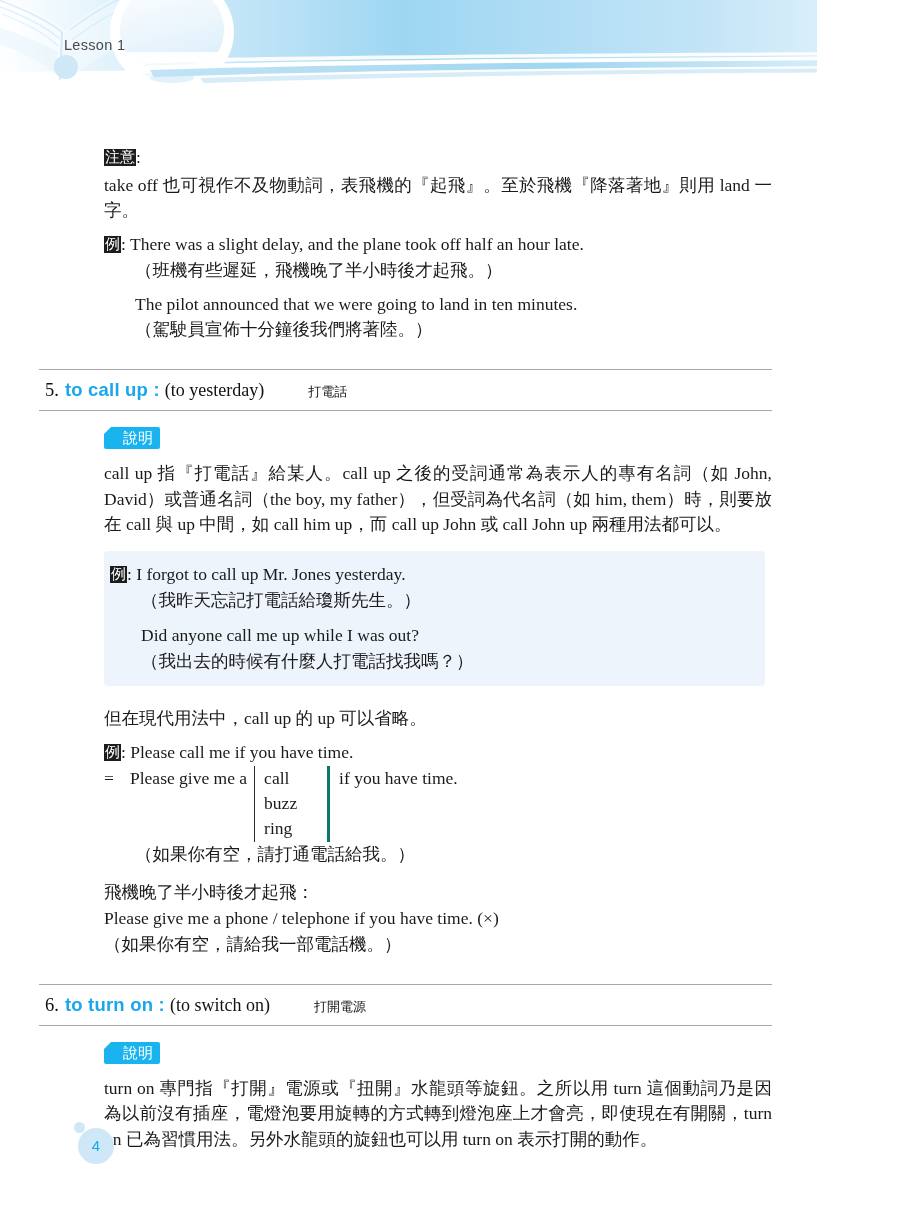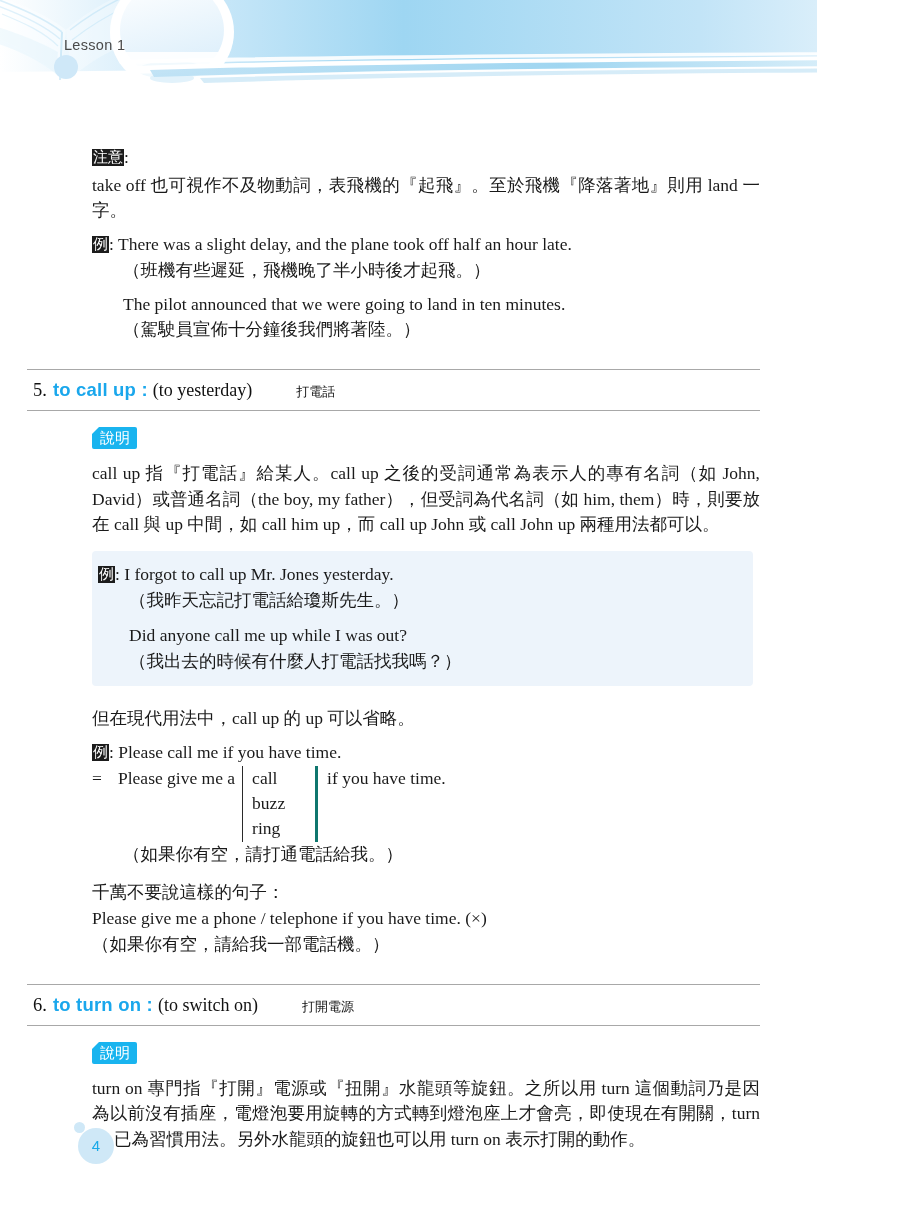--- a/index.html
+++ b/index.html
@@ -32,21 +32,21 @@
     font-family: "Liberation Sans", "DejaVu Sans", sans-serif;
     font-size: 14.5px;
     color: #4a4a4a;
     letter-spacing: 0.3px;
     z-index: 5;
   }
 
   
   .page {
     position: absolute;
-    left: 0;
+    left: 12px;
     top: 100px;
     width: 787px;
   }
 
   .content {
     position: relative;
     margin: 0 auto;
     width: 733px;     
     padding-left: 0;
   }
@@ -125,21 +125,21 @@
     height: 23px;
   }
   .explain-badge {
     position: relative;
     display: inline-block;
     background: #19b4ef;
     color: #ffffff;
     font-size: 15px;
     line-height: 22px;
     height: 22px;
-    padding: 0 7px 0 8px;
+    padding: 0 7px 0 19px;
     border-radius: 2px;
     font-family: "Liberation Serif", "DejaVu Serif", serif;
   }
   .explain-badge::before {
     content: "";
     position: absolute;
     left: 0; top: 0;
     width: 0; height: 0;
     border-top: 7px solid #ffffff;
     border-right: 7px solid transparent;
@@ -341,21 +341,21 @@
         <div class="en">buzz</div>
         <div class="en">ring</div>
       </span>
       <span class="alt-tail en">if you have time.</span>
     </div>
 
     <p class="cjk indent2">（如果你有空，請打通電話給我。）</p>
 
     <div class="gap-m"></div>
 
-    <p class="cjk">千萬不要說這樣的句子：</p>
+    <p class="cjk">飛機晚了半小時後才起飛：</p>
     <p class="en">Please give me a phone / telephone if you have time. (×)</p>
     <p class="cjk">（如果你有空，請給我一部電話機。）</p>
   </div>
 
   <div style="height:26px"></div>
 
   <hr class="rule">
   <div class="sec-head">
     <span class="sec-num">6.</span>
     <span class="sec-term">to turn on :</span>

